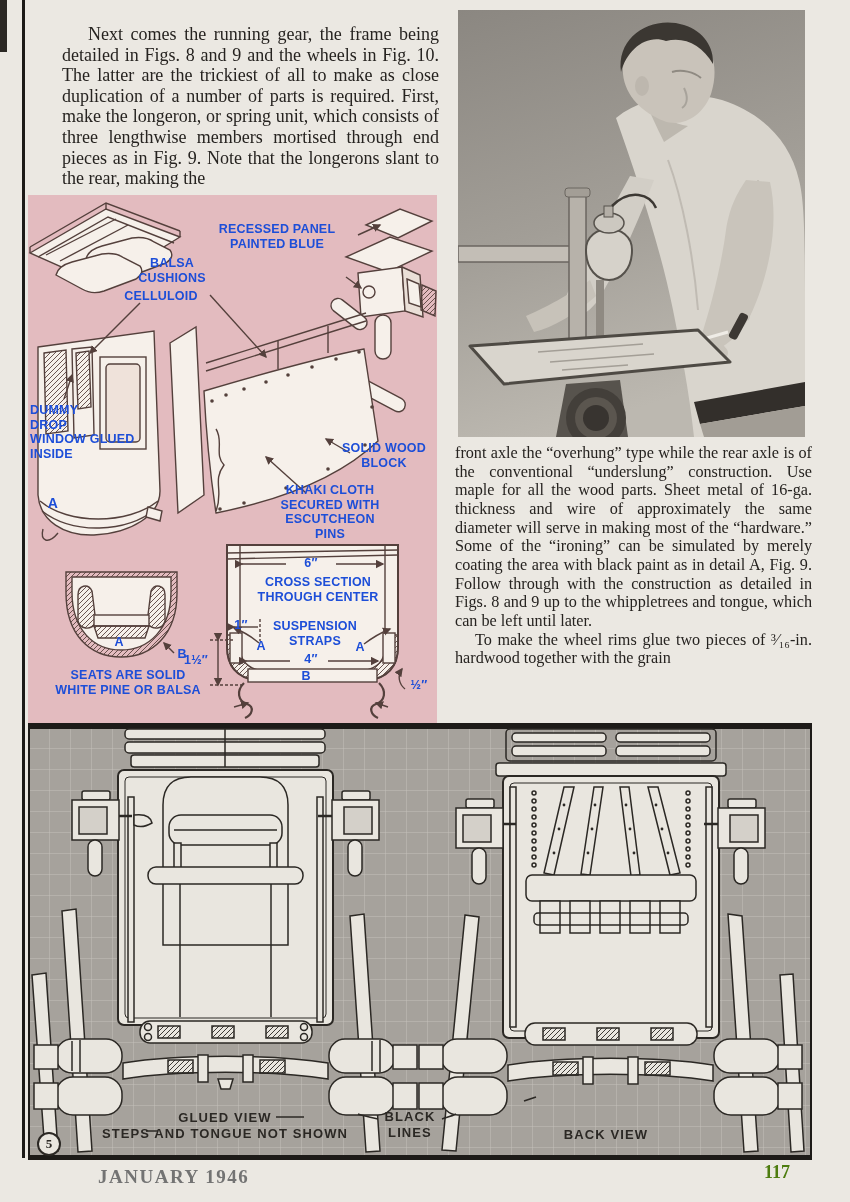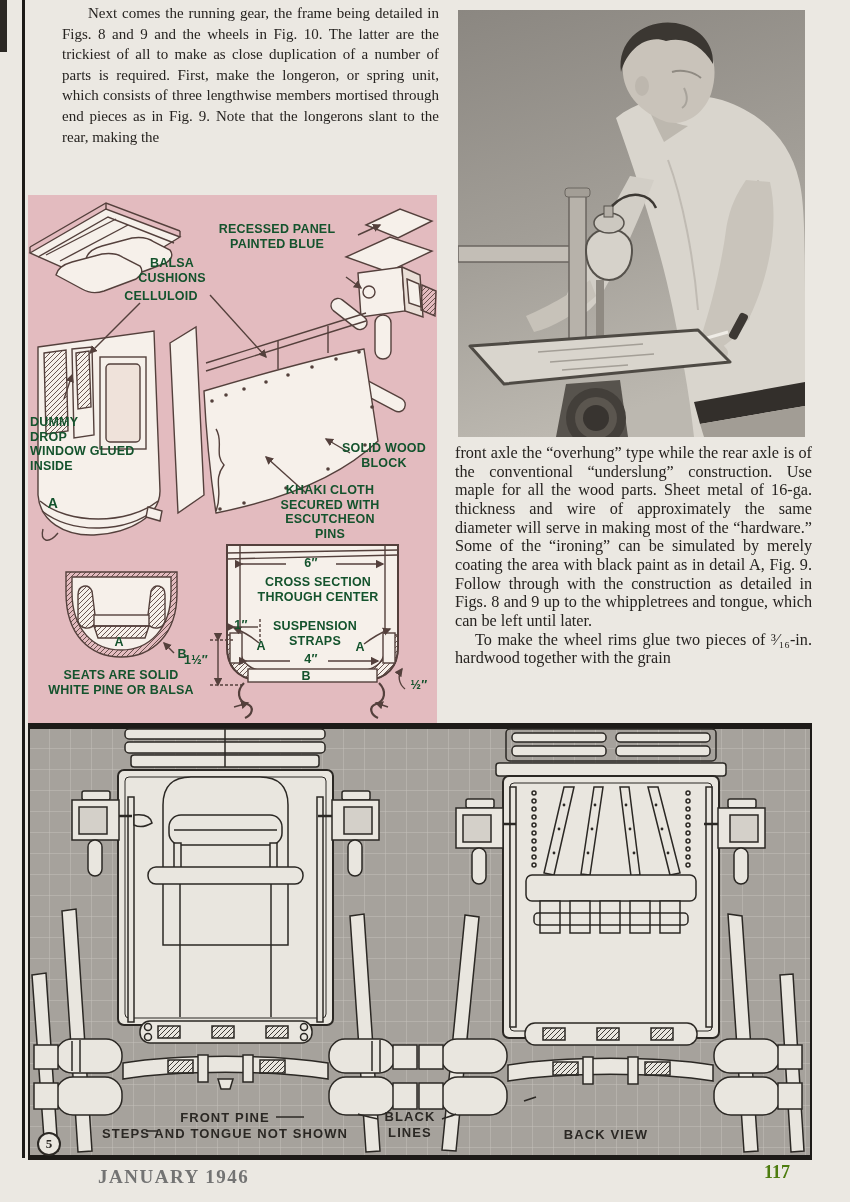--- a/index.html
+++ b/index.html
@@ -3,37 +3,37 @@
 <meta charset="utf-8">
 <style>
   html,body{margin:0;padding:0;background:#6e6b66;}
   .page{position:relative;width:850px;height:1202px;margin:0 auto;background:#ebe8e2;overflow:hidden;
         font-family:"Liberation Serif","DejaVu Serif",serif;color:#262320;}
   .corner-mark{position:absolute;left:0;top:0;width:7px;height:52px;background:#2b2824;}
   .rule-left{position:absolute;left:22px;top:0;width:3px;height:1158px;background:#1c1a17;}
 
   .body-col{position:absolute;text-align:justify;}
   .body-col p{margin:0;}
-  .left-col{left:62px;top:3px;width:377px;font-size:15px;line-height:20.6px;}
+  .left-col{left:62px;top:24px;width:377px;font-size:18px;line-height:20.6px;}
   .left-col p{text-indent:26px;}
   .right-col{left:455px;top:444px;width:357px;font-size:16.2px;line-height:18.65px;}
   .right-col p.indent{text-indent:20px;}
 
   .photo-wrap{position:absolute;left:458px;top:10px;width:347px;height:427px;}
   .photo-wrap svg{display:block;width:100%;height:100%;}
 
   .pink-panel{position:absolute;left:28px;top:195px;width:409px;height:528px;background:#e3bbbf;}
   .pink-panel svg.art{position:absolute;left:0;top:0;width:100%;height:100%;}
 
   .plan-panel{position:absolute;left:28px;top:723px;width:784px;height:437px;background:#a6a29c;
               border-top:4px solid #1d1b18;border-bottom:3px solid #1d1b18;box-sizing:border-box;}
   .plan-panel svg.art{position:absolute;left:0;top:0;width:100%;height:100%;}
 
   .lbl{position:absolute;font-family:"Liberation Sans","DejaVu Sans",sans-serif;font-weight:bold;
-       color:#14532d;font-size:12.5px;line-height:1.16;letter-spacing:.2px;white-space:pre-line;
+       color:#1d4ed8;font-size:12.5px;line-height:1.16;letter-spacing:.2px;white-space:pre-line;
        text-align:center;}
   .lbl.left-align{text-align:left;}
   .lbl.big{font-size:14px;}
   .plan-lbl{color:#2b2824;font-size:13px;letter-spacing:1.1px;line-height:1.25;}
   .fig-badge{position:absolute;left:9px;top:405px;width:20px;height:20px;border:2px solid #2b2824;
              border-radius:50%;background:#e9e6df;color:#2b2824;text-align:center;
              font:bold 13px/20px "Liberation Serif",serif;}
 
   .footer-issue{position:absolute;left:98px;top:1166px;font-weight:bold;font-size:19px;
                 letter-spacing:1.5px;color:#737373;font-family:"Liberation Serif",serif;}
@@ -219,21 +219,21 @@
           <line x1="146" y1="458" x2="136" y2="448" marker-end="url(#arrP)"></line>
         </g>
       </g>
     </svg>
 
     <div class="lbl" style="left:154px;top:27px;width:190px;">RECESSED PANEL
 PAINTED BLUE</div>
     <div class="lbl" style="left:94px;top:61px;width:100px;">BALSA
 CUSHIONS</div>
     <div class="lbl" style="left:83px;top:94px;width:100px;">CELLULOID</div>
-    <div class="lbl left-align" style="left:2px;top:220px;width:140px;">DUMMY
+    <div class="lbl left-align" style="left:2px;top:208px;width:140px;">DUMMY
 DROP
 WINDOW GLUED
 INSIDE</div>
     <div class="lbl big" style="left:15px;top:300px;width:20px;">A</div>
     <div class="lbl" style="left:295px;top:246px;width:122px;">SOLID WOOD
 BLOCK</div>
     <div class="lbl" style="left:242px;top:288px;width:120px;">KHAKI CLOTH
 SECURED WITH
 ESCUTCHEON
 PINS</div>
@@ -243,21 +243,21 @@
     <div class="lbl" style="left:198px;top:423px;width:30px;">1″</div>
     <div class="lbl" style="left:234px;top:424px;width:106px;">SUSPENSION
 STRAPS</div>
     <div class="lbl" style="left:226px;top:444px;width:14px;">A</div>
     <div class="lbl" style="left:325px;top:445px;width:14px;">A</div>
     <div class="lbl" style="left:148px;top:458px;width:40px;">1½″</div>
     <div class="lbl" style="left:268px;top:457px;width:30px;">4″</div>
     <div class="lbl" style="left:271px;top:474px;width:14px;">B</div>
     <div class="lbl" style="left:375px;top:483px;width:32px;">½″</div>
     <div class="lbl" style="left:203px;top:505px;width:160px;margin-top:41px;">SNUBBER STRAPS</div>
-    <div class="lbl" style="left:9px;top:473px;width:168px;">SEATS ARE SOLID
+    <div class="lbl" style="left:16px;top:473px;width:168px;">SEATS ARE SOLID
 WHITE PINE OR BALSA</div>
     <div class="lbl" style="left:84px;top:440px;width:14px;">A</div>
     <div class="lbl" style="left:147px;top:452px;width:14px;">B</div>
   </div>
 
   <div class="body-col right-col">
     <p>front axle the “overhung” type while the rear axle is of the conventional “underslung” construction. Use maple for all the wood parts. Sheet metal of 16-ga. thickness and wire of approximately the same diameter will serve in making most of the “hardware.” Some of the “ironing” can be simulated by merely coating the area with black paint as in detail A, Fig. 9. Follow through with the construction as detailed in Figs. 8 and 9 up to the whippletrees and tongue, which can be left until later.</p>
     <p class="indent">To make the wheel rims glue two pieces of ³⁄₁₆-in. hardwood together with the grain</p>
   </div>
 
@@ -436,21 +436,21 @@
         <g fill="none">
           <line x1="248" y1="390" x2="276" y2="390"></line>
           <line x1="130" y1="404" x2="118" y2="404"></line>
           <path d="M350,392 C342,390 336,389 330,387"></path>
           <path d="M414,392 C420,390 424,389 428,387"></path>
           <line x1="508" y1="370" x2="496" y2="374"></line>
         </g>
       </g>
     </svg>
 
-    <div class="lbl plan-lbl" style="left:132px;top:383px;width:130px;">FRONT PINE</div>
+    <div class="lbl plan-lbl" style="left:132px;top:383px;width:130px;">GLUED VIEW</div>
     <div class="lbl plan-lbl" style="left:62px;top:399px;width:270px;">STEPS AND TONGUE NOT SHOWN</div>
     <div class="lbl plan-lbl" style="left:350px;top:382px;width:64px;">BLACK
 LINES</div>
     <div class="lbl plan-lbl" style="left:518px;top:400px;width:120px;">BACK VIEW</div>
     <div class="fig-badge">5</div>
   </div>
 
   <div class="footer-issue">JANUARY 1946</div>
   <div class="footer-page">117</div>
 

